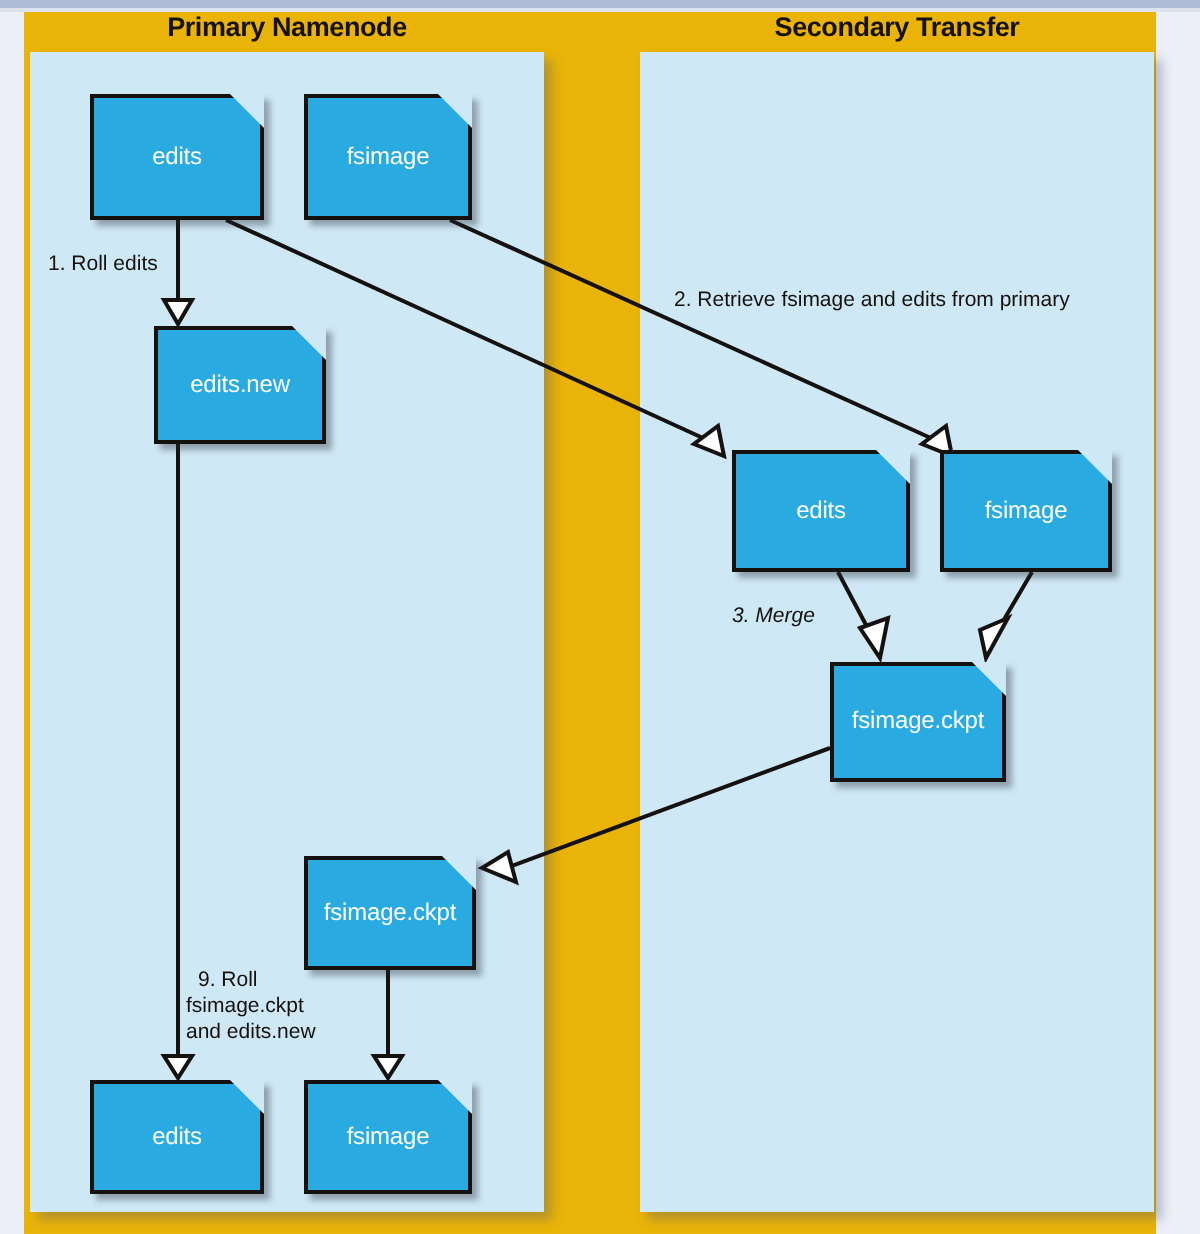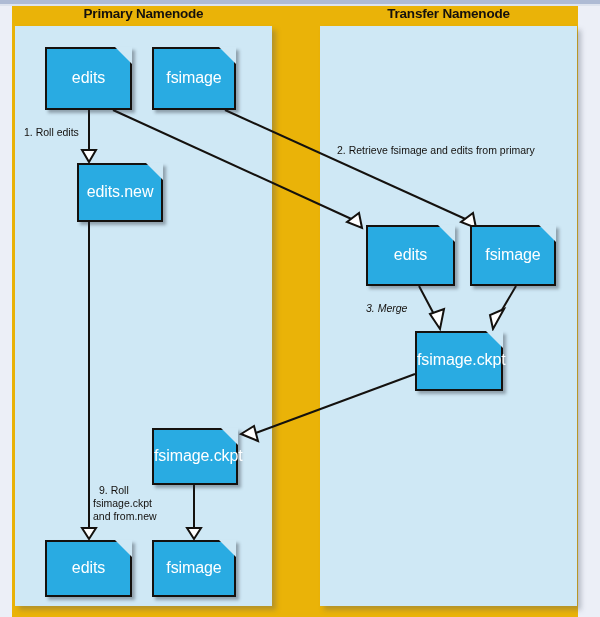--- a/index.html
+++ b/index.html
@@ -69,21 +69,21 @@
     transform:rotate(45deg);
     transform-origin:0 0;
   }
   .doc .label{
     position:absolute;
     left:0;right:0;
     top:50%;
     transform:translateY(-58%);
     text-align:center;
     color:#ffffff;
-    font-size:16px;
+    font-size:12px;
     font-weight:normal;
     letter-spacing:-0.1px;
     white-space:nowrap;
   }
 
   
   .steplabel{
     position:absolute;
     font-size:10.5px;
     color:#14110e;
@@ -99,21 +99,21 @@
 <body>
 
 <div id="stage">
 
   <div class="edge-left"></div>
   <div class="edge-right"></div>
   <div class="edge-top"></div>
   <div class="edge-top2"></div>
 
   <div class="panel-title" id="title-primary">Primary Namenode</div>
-  <div class="panel-title" id="title-secondary">Transfer Namenode</div>
+  <div class="panel-title" id="title-secondary">Secondary Transfer</div>
 
   <div class="panel" id="panel-primary"></div>
   <div class="panel" id="panel-secondary"></div>
 
   <svg class="wires" viewBox="0 0 600 617">
 
     <line x1="89" y1="110" x2="89" y2="152"></line>
     <polygon class="head" points="82,150 96,150 89,162"></polygon>
 
     <line x1="113" y1="110" x2="358" y2="222"></line>
@@ -190,15 +190,15 @@
     <span class="fold"></span>
     <span class="fold-line"></span>
     <span class="label">fsimage</span>
   </div>
 
   <div class="steplabel" style="left:24px;top:126px;">1. Roll edits</div>
   <div class="steplabel" style="left:337px;top:144px;">2. Retrieve fsimage and edits from primary</div>
   <div class="steplabel" style="left:366px;top:302px;font-style:italic;">3. Merge</div>
   <div class="steplabel" style="left:99px;top:484px;">9. Roll</div>
   <div class="steplabel" style="left:93px;top:497px;">fsimage.ckpt</div>
-  <div class="steplabel" style="left:93px;top:510px;">and from.new</div>
+  <div class="steplabel" style="left:93px;top:510px;">and edits.new</div>
 
 </div>
 
 </body></html>

